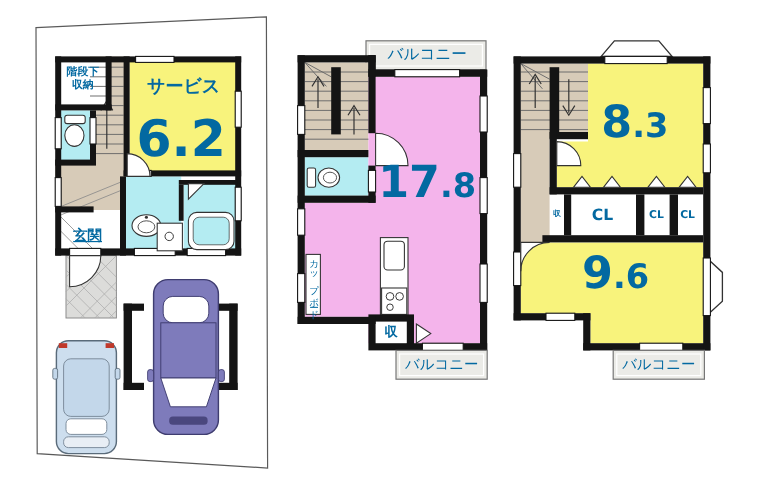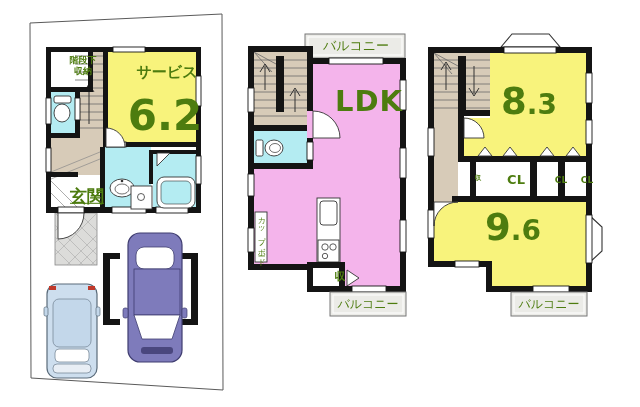--- a/index.html
+++ b/index.html
@@ -7,22 +7,22 @@
          font-family:"DejaVu Sans","Liberation Sans",sans-serif;color:#161616;}
   #plan-svg{position:absolute;left:0;top:0;}
   .wl{stroke:none;}
   .win{fill:#ffffff;stroke:#141414;stroke-width:0.9;}
   .stp{stroke:#6a6a6a;stroke-width:0.8;fill:none;}
   .fx{fill:#ffffff;stroke:#333;stroke-width:0.9;}
   .arc{fill:#ffffff;stroke:#333;stroke-width:0.9;}
   .hatch{stroke:#aaa;stroke-width:0.6;}
   .mat{stroke:#8a8a8a;stroke-width:0.7;}
   .lbl{position:absolute;transform:translate(-50%,-50%);white-space:nowrap;
-       color:#4d7c0f;text-align:center;line-height:1.2;}
-  .b{font-weight:700;margin-left:14px;}
+       color:#0369a1;text-align:center;line-height:1.2;}
+  .b{font-weight:700;}
   .num{display:flex;align-items:baseline;font-weight:700;}
   .vert{writing-mode:vertical-rl;text-orientation:upright;letter-spacing:1px;}
 </style>
 </head>
 <body>
 
 <div id="stage">
 <svg id="plan-svg" width="640" height="407" viewBox="0 0 640 407">
 
   <g>
@@ -319,24 +319,27 @@
 </svg>
 
 <div class="lbl b" style="left:69px;top:66px;font-size:9px;">
   <div>階段下</div>
   <div>収納</div>
 </div>
 <div class="lbl b" style="left:153px;top:74px;font-size:15px;font-family:Liberation Mono, monospace;">
   <div>サービス</div>
 </div>
 <div class="lbl b" style="left:151px;top:116px;font-size:42px;">6.2</div>
-<div class="lbl b" style="left:73px;top:196px;font-size:17px;text-decoration:underline;">玄関</div>
+<div class="lbl b" style="left:73px;top:196px;font-size:12px;text-decoration:underline;">玄関</div>
 
 <div class="lbl" style="left:356px;top:46px;font-size:13px;">バルコニー</div>
-<div class="lbl b" style="left:355px;top:101px;font-size:29px;letter-spacing:1px;">LDK</div>
+<div class="lbl num" style="left:356px;top:152px;">
+  <span style="font-size:37px;">17</span>
+      <span style="font-size:28px;">.8</span>
+</div>
 <div class="lbl vert" style="left:261px;top:237px;font-size:8px;">カップボード</div>
 <div class="lbl b" style="left:326px;top:277px;font-size:11px;">収</div>
 <div class="lbl" style="left:368px;top:304px;font-size:12px;">バルコニー</div>
 
 <div class="lbl num" style="left:529px;top:102px;">
   <span style="font-size:37px;">8</span>
       <span style="font-size:28px;">.3</span>
 </div>
 <div class="lbl b" style="left:464px;top:179px;font-size:6.5px;">収</div>
 <div class="lbl b" style="left:502px;top:180px;font-size:13px;">CL</div>

